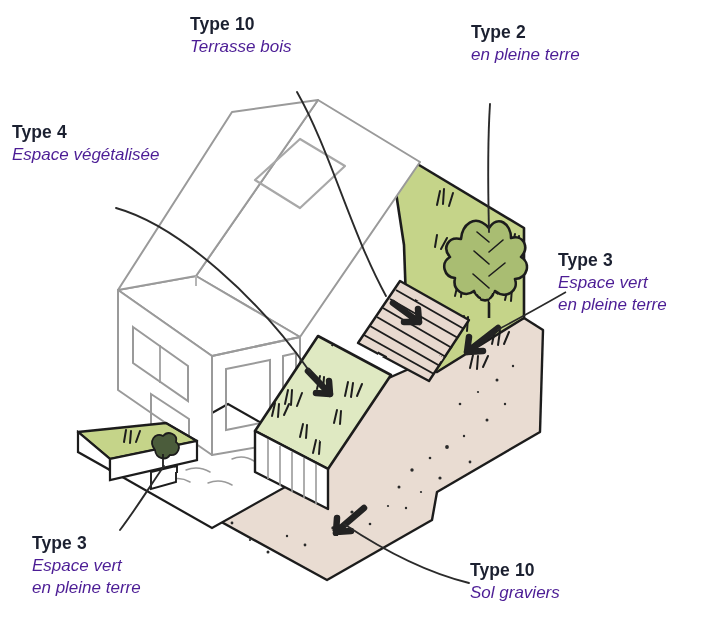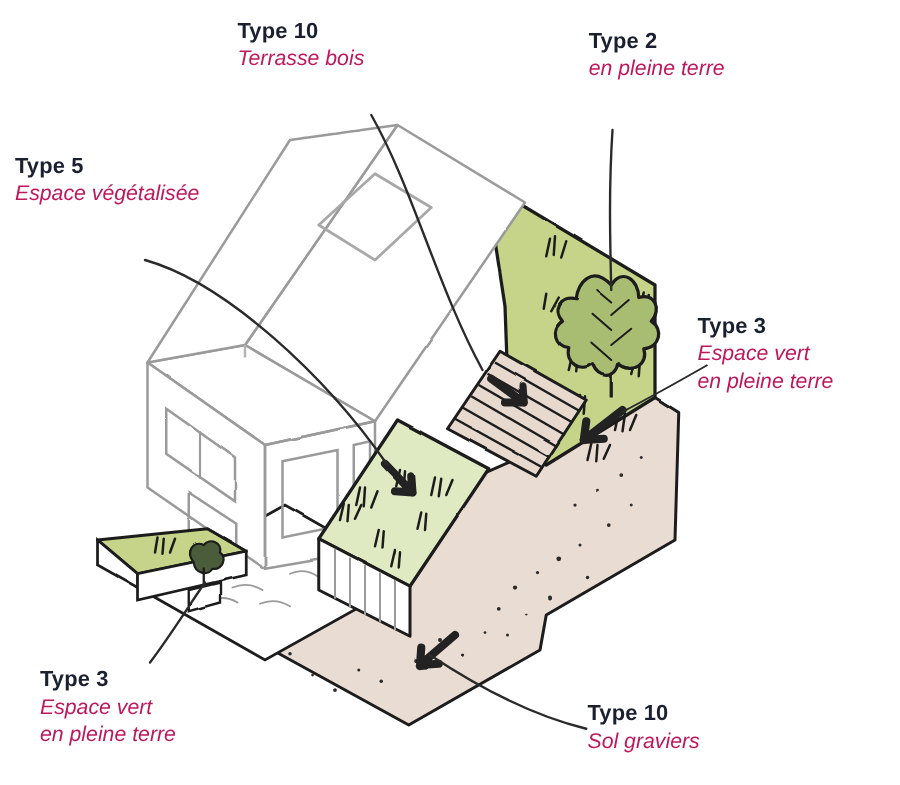--- a/index.html
+++ b/index.html
@@ -12,21 +12,21 @@
   }
   #stage{position:relative;width:720px;height:484px;background:#fff;}
   #scene{position:absolute;left:0;top:0;width:720px;height:628px;}
 
   .callout{position:absolute;}
   .callout .ttl{
     font-weight:bold;font-size:17.5px;color:#1b2030;
     letter-spacing:.1px;line-height:1.18;white-space:nowrap;
   }
   .callout .sub{
-    font-style:italic;font-size:17px;color:#be185d;
+    font-style:italic;font-size:17px;color:#4c1d95;
     line-height:1.30;white-space:nowrap;margin-top:1px;
   }
   .callout .sub div{white-space:nowrap;}
 
   
   #c-type10-terrasse{left:190px;top:14px;}
   #c-type2{left:471px;top:22px;}
   #c-type8{left:12px;top:122px;}
   #c-type3-right{left:558px;top:250px;}
   #c-type3-left{left:32px;top:533px;}
@@ -239,21 +239,21 @@
   </div>
 
   <div class="callout" id="c-type2">
     <div class="ttl">Type 2</div>
     <div class="sub">
       <div>en pleine terre</div>
     </div>
   </div>
 
   <div class="callout" id="c-type8">
-    <div class="ttl">Type 5</div>
+    <div class="ttl">Type 4</div>
     <div class="sub">
       <div>Espace végétalisée</div>
     </div>
   </div>
 
   <div class="callout" id="c-type3-right">
     <div class="ttl">Type 3</div>
     <div class="sub">
       <div>Espace vert</div>
       <div>en pleine terre</div>

